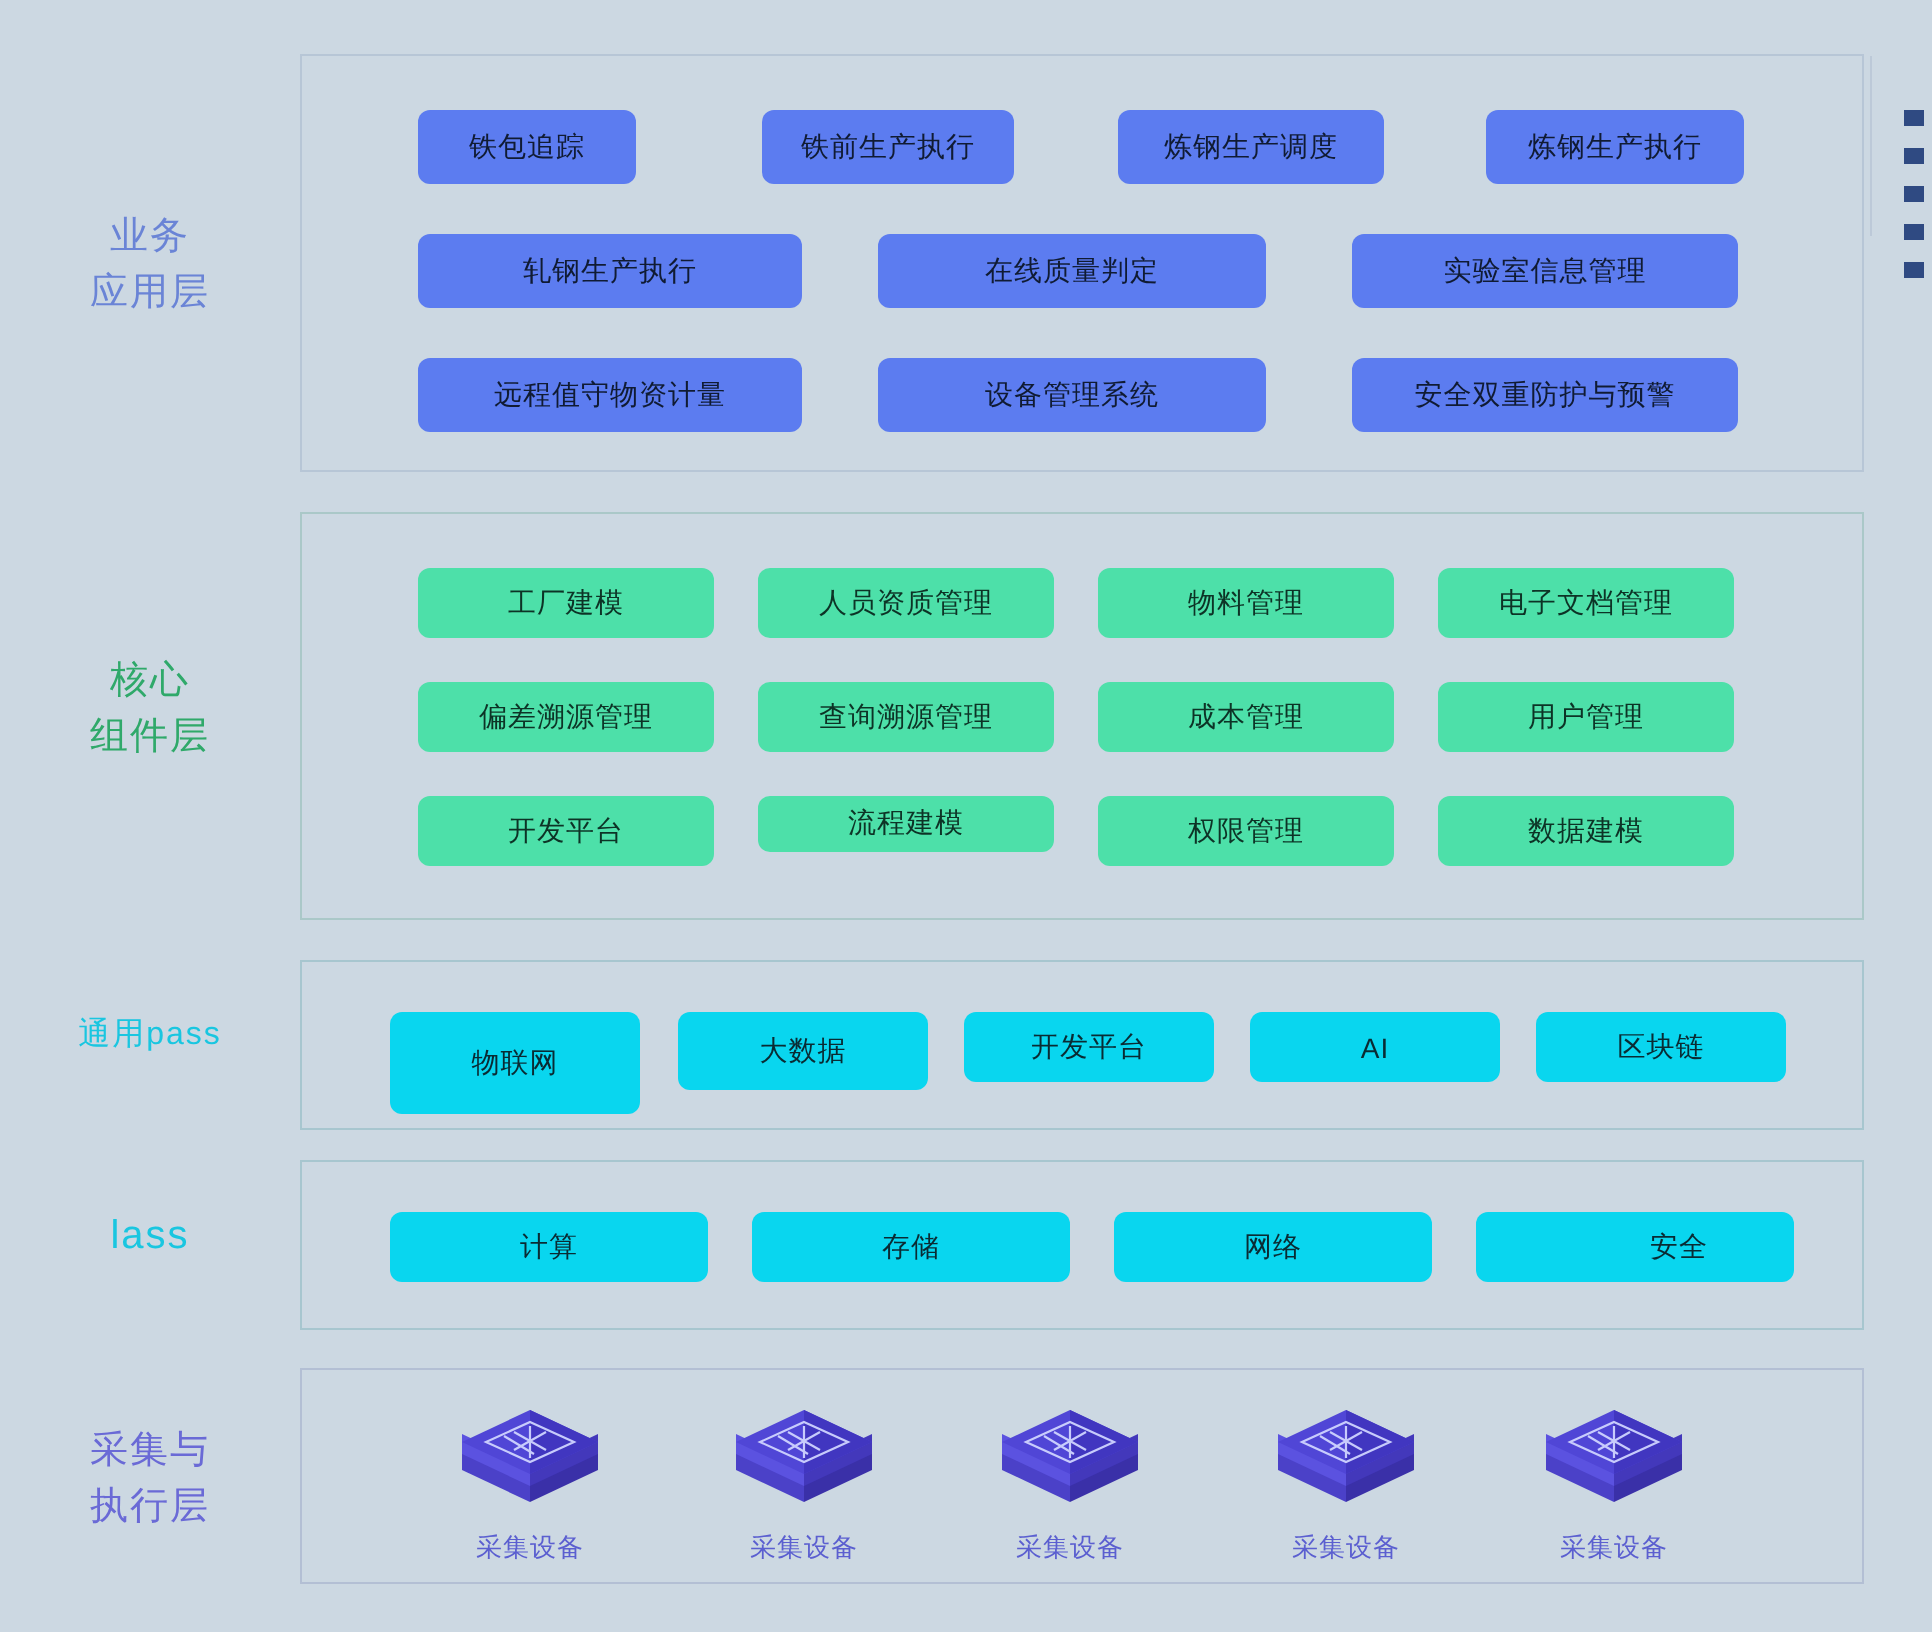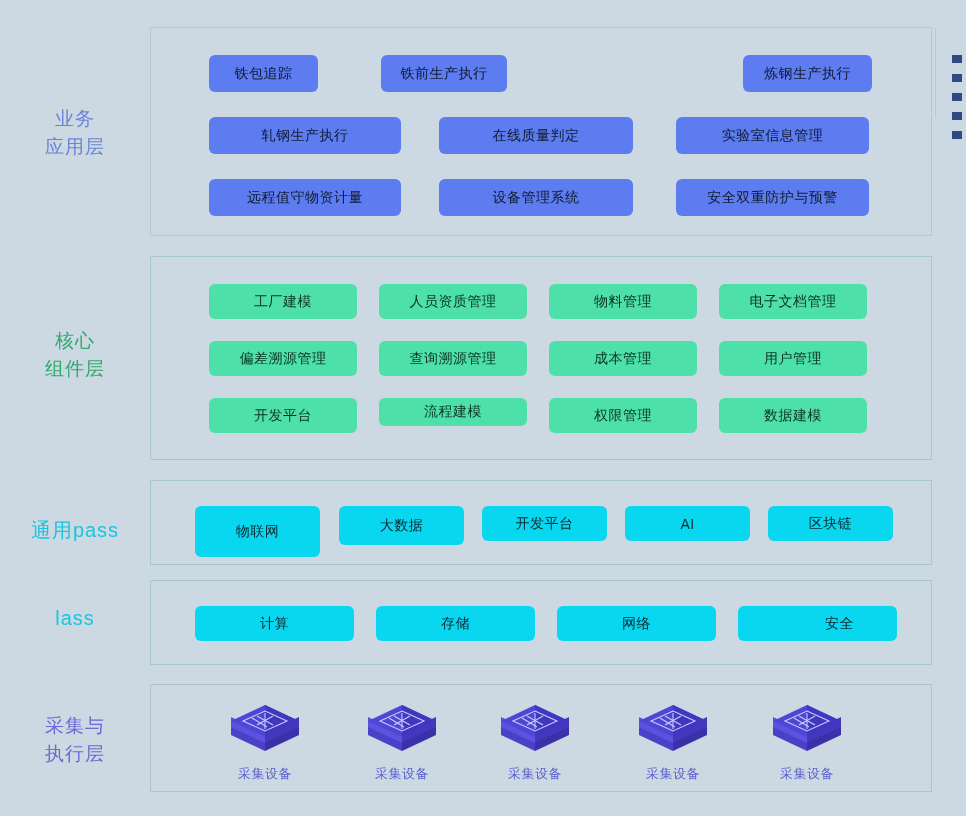--- a/index.html
+++ b/index.html
@@ -122,20 +122,21 @@
 
 <div class="diagram">
 
   <div class="layer-label lbl-business" style="left:0px; top:105px;">业务
 应用层</div>
 
   <div class="panel panel-business" style="left:150px; top:27px; width:782px; height:209px;">
 
     <div class="pill pill-blue" style="left:58px; top:27px; width:109px; height:37px;">铁包追踪</div>
     <div class="pill pill-blue" style="left:230px; top:27px; width:126px; height:37px;">铁前生产执行</div>
+    <div class="pill pill-blue" style="left:408px; top:27px; width:133px; height:37px;">炼钢生产调度</div>
     <div class="pill pill-blue" style="left:592px; top:27px; width:129px; height:37px;">炼钢生产执行</div>
 
     <div class="pill pill-blue" style="left:58px; top:89px; width:192px; height:37px;">轧钢生产执行</div>
     <div class="pill pill-blue" style="left:288px; top:89px; width:194px; height:37px;">在线质量判定</div>
     <div class="pill pill-blue" style="left:525px; top:89px; width:193px; height:37px;">实验室信息管理</div>
 
     <div class="pill pill-blue" style="left:58px; top:151px; width:192px; height:37px;">远程值守物资计量</div>
     <div class="pill pill-blue" style="left:288px; top:151px; width:194px; height:37px;">设备管理系统</div>
     <div class="pill pill-blue" style="left:525px; top:151px; width:193px; height:37px;">安全双重防护与预警</div>
   </div>
@@ -154,21 +155,21 @@
     <div class="pill pill-green" style="left:228px; top:84px; width:148px; height:35px;">查询溯源管理</div>
     <div class="pill pill-green" style="left:398px; top:84px; width:148px; height:35px;">成本管理</div>
     <div class="pill pill-green" style="left:568px; top:84px; width:148px; height:35px;">用户管理</div>
 
     <div class="pill pill-green" style="left:58px; top:141px; width:148px; height:35px;">开发平台</div>
     <div class="pill pill-green" style="left:228px; top:141px; width:148px; height:28px;font-family:Liberation Serif, serif;">流程建模</div>
     <div class="pill pill-green" style="left:398px; top:141px; width:148px; height:35px;">权限管理</div>
     <div class="pill pill-green" style="left:568px; top:141px; width:148px; height:35px;">数据建模</div>
   </div>
 
-  <div class="layer-label lbl-paas" style="left:0px; top:516px; font-size:20px;">通用pass</div>
+  <div class="layer-label lbl-paas" style="left:0px; top:504px; font-size:16px;">通用pass</div>
 
   <div class="panel panel-paas" style="left:150px; top:480px; width:782px; height:85px;">
 
     <div class="pill pill-cyan" style="left:44px; top:25px; width:125px; height:51px;">物联网</div>
     <div class="pill pill-cyan" style="left:188px; top:25px; width:125px; height:39px;">大数据</div>
     <div class="pill pill-cyan" style="left:331px; top:25px; width:125px; height:35px;">开发平台</div>
     <div class="pill pill-cyan" style="left:474px; top:25px; width:125px; height:35px;">AI</div>
     <div class="pill pill-cyan" style="left:617px; top:25px; width:125px; height:35px;">区块链</div>
   </div>
 

